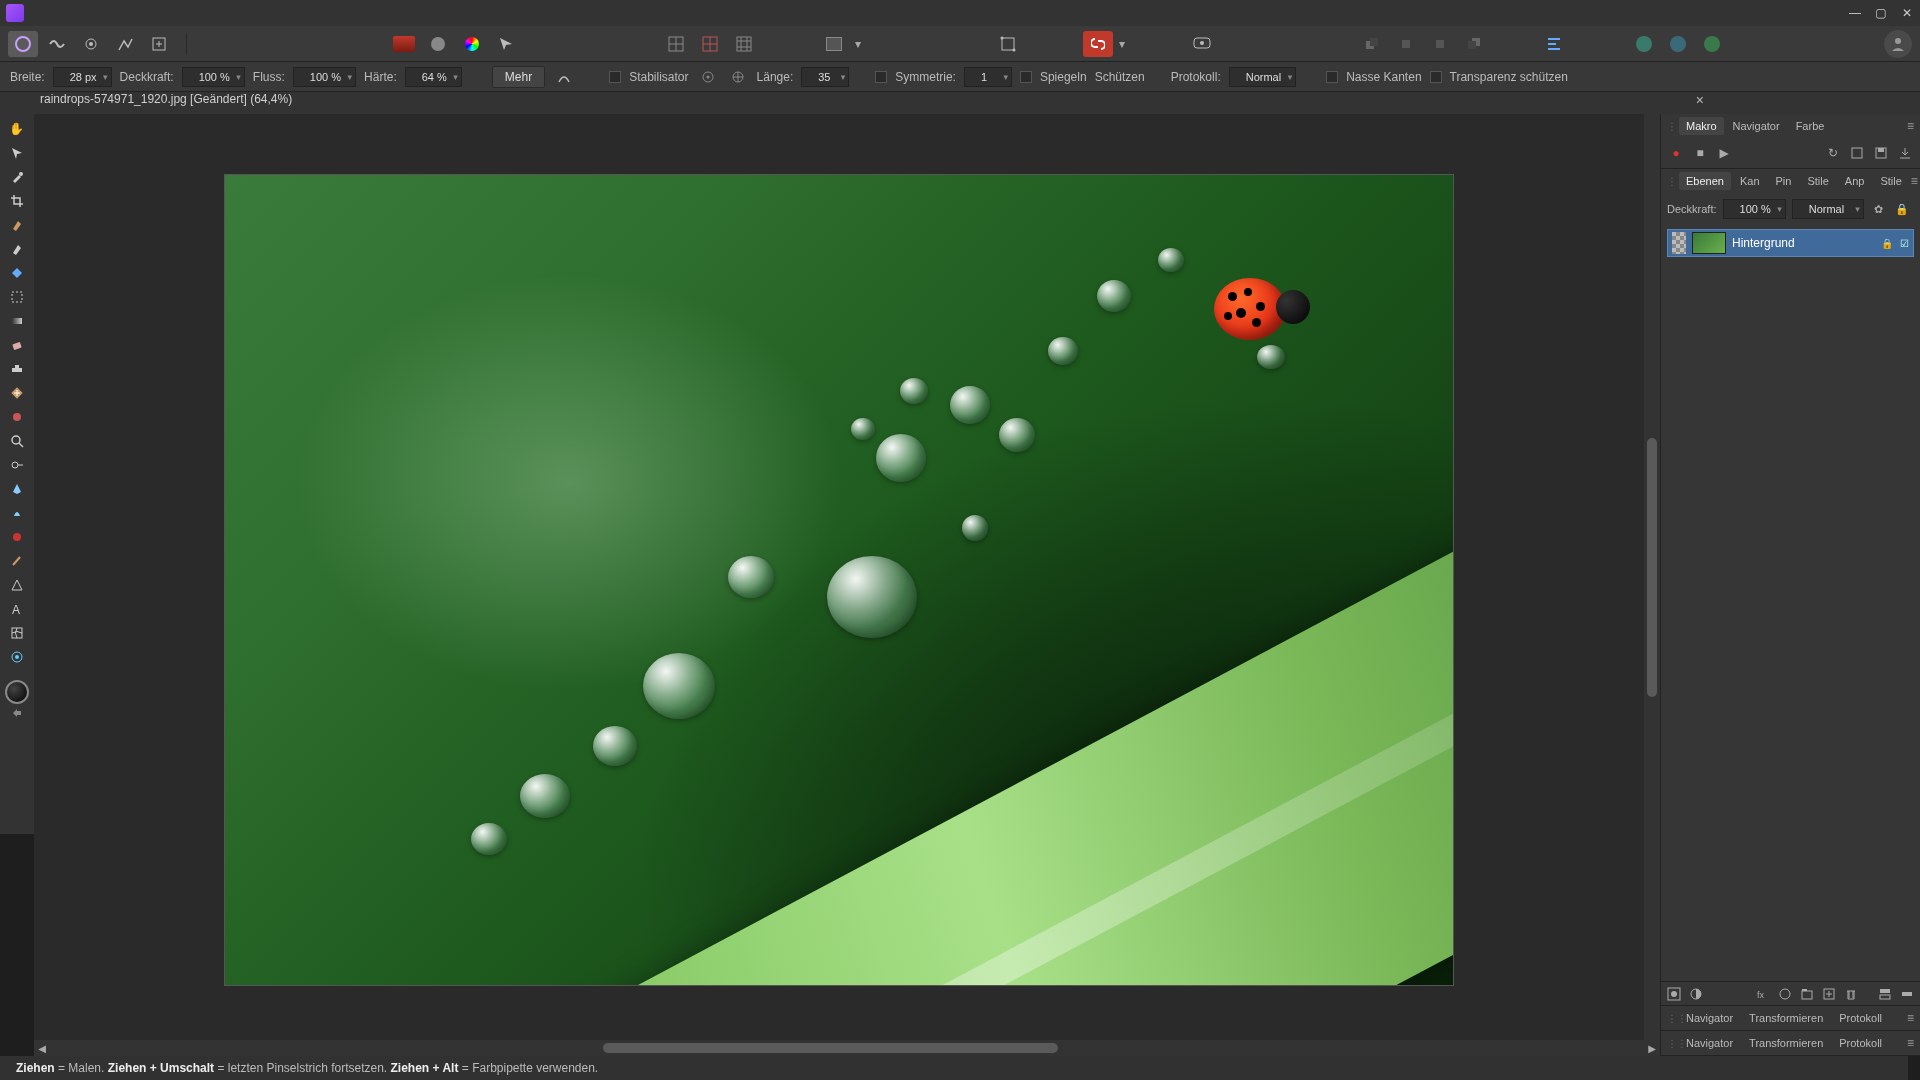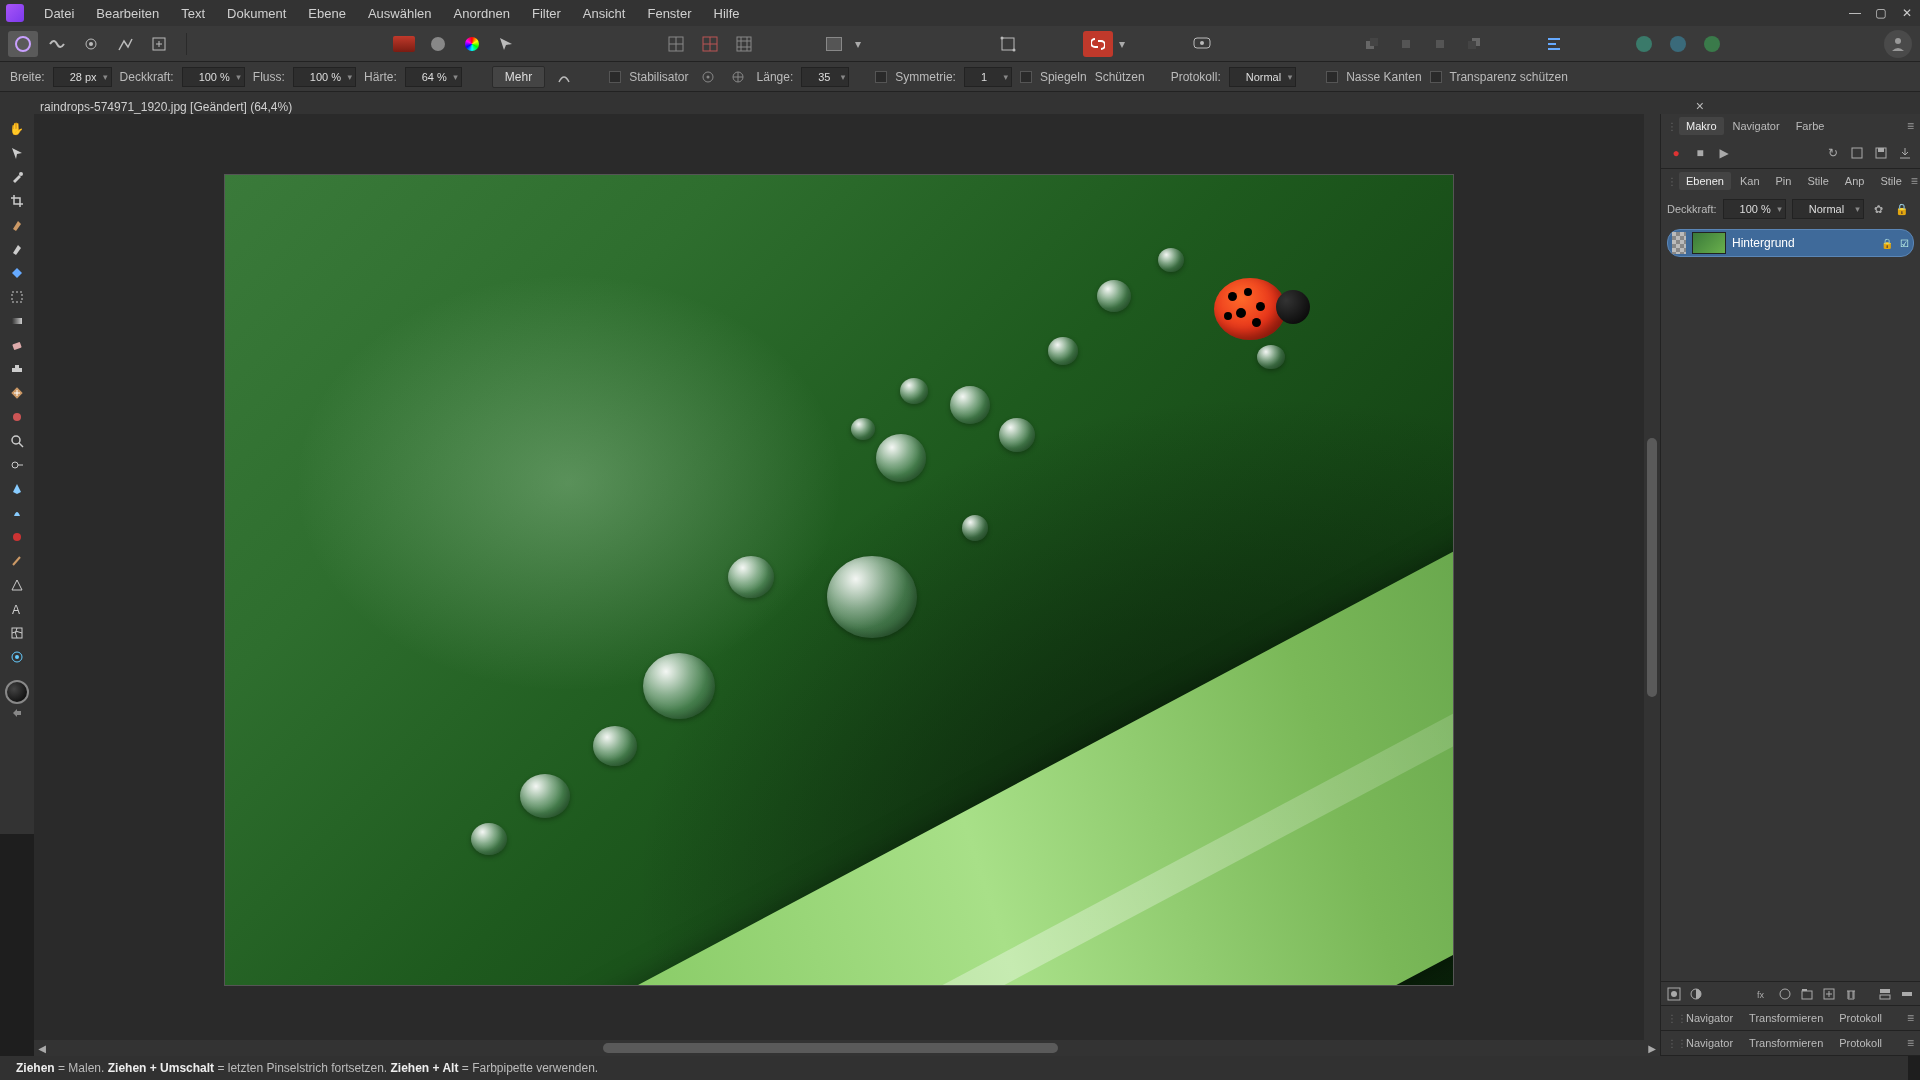--- a/index.html
+++ b/index.html
@@ -26,21 +26,21 @@
 
 .ctxbar{height:30px;background:#383838;display:flex;align-items:center;padding:0 10px;gap:8px;font-size:12px;border-bottom:1px solid #222}
 .ctx-label{color:#bbb}
 .ctx-sel{background:#2e2e2e;border:1px solid #222;color:#ddd;height:20px;padding:0 14px 0 16px;font-size:11px;position:relative;min-width:48px;display:inline-flex;align-items:center}
 .ctx-sel::after{content:"▾";position:absolute;right:3px;color:#888;font-size:9px}
 .ctx-btn{background:#444;border:1px solid #2a2a2a;color:#ddd;height:22px;padding:0 12px;font-size:12px;border-radius:2px}
 .ctx-chk{width:12px;height:12px;background:#2a2a2a;border:1px solid #555;display:inline-block;vertical-align:middle}
 .ctx-ico{width:22px;height:20px;display:flex;align-items:center;justify-content:center}
 
 
-.doctab{height:22px;background:#333;display:flex;align-items:flex-end;padding:0 6px 0 40px;font-size:12px;color:#d0d0d0;position:relative}
+.doctab{height:22px;background:#333;display:flex;align-items:flex-start;padding:0 6px 0 40px;font-size:12px;color:#d0d0d0;position:relative}
 .doc-close-x{margin-left:auto;margin-right:210px;color:#bbb;font-size:14px}
 
 
 .toolbox{position:absolute;left:0;top:114px;width:34px;background:#333;display:flex;flex-direction:column;align-items:center;padding-top:4px;gap:2px;height:720px}
 .tool{width:28px;height:22px;display:flex;align-items:center;justify-content:center;border-radius:3px;color:#ccc}
 .colorwell{width:24px;height:24px;border-radius:12px;background:radial-gradient(circle at 35% 35%,#444,#000);border:2px solid #888;margin-top:10px}
 
 
 .workspace{position:absolute;left:34px;top:114px;right:260px;bottom:40px;background:#2a2a2a;overflow:hidden}
 .canvas{position:absolute;left:190px;top:60px;width:1230px;height:812px;background:#2b5a2b;overflow:hidden;border:1px solid #555}
@@ -73,49 +73,36 @@
 .panel{border-bottom:1px solid #222}
 .ptabs{display:flex;align-items:center;height:24px;padding:0 6px;gap:2px;background:#363636}
 .ptab{padding:3px 7px;font-size:11px;color:#bbb;border-radius:2px}
 .ptab.active{color:#eee;background:#444}
 .ptabs .grip{width:8px;color:#666;font-size:10px;margin-right:2px}
 .ptabs .menu-ico{margin-left:auto;color:#999;font-size:12px}
 .pbody{padding:4px 6px;background:#363636}
 .macro-row{display:flex;gap:6px;align-items:center;height:22px}
 .m-ico{width:18px;height:18px;display:flex;align-items:center;justify-content:center;color:#aaa;border-radius:2px}
 .rec{color:#d33}
-.layer-row{display:flex;align-items:center;height:28px;background:#3f6a9a;border:1px solid #5b86b6;border-radius:13px;padding:0 4px;gap:6px}
+.layer-row{display:flex;align-items:center;height:28px;background:#3f6a9a;border:1px solid #5b86b6;border-radius:0;padding:0 4px;gap:6px}
 .layer-thumb{width:34px;height:22px;background:linear-gradient(135deg,#3a7a3a,#6ab04c);border:1px solid #222}
 .layer-checker{width:14px;height:22px;background:repeating-conic-gradient(#888 0 25%,#bbb 0 50%) 0 0/8px 8px}
 .layer-name{color:#fff;font-size:12px}
 .layer-icons{margin-left:auto;display:flex;gap:6px;color:#cfe}
 .opacity-row{display:flex;align-items:center;gap:6px;height:24px;font-size:11px;color:#bbb}
 .lay-bottom{display:flex;gap:4px;align-items:center;height:24px;padding:0 4px;background:#363636;border-top:1px solid #222}
 .lb-ico{width:18px;height:18px;display:flex;align-items:center;justify-content:center;color:#aaa}
 .spacer{flex:1}
 svg{display:block}
 </style>
 </head>
 <body>
 
 <div class="titlebar">
   <div class="app-logo"></div>
-  <div class="menu">
-    <div class="menu-item">Datei</div>
-    <div class="menu-item">Bearbeiten</div>
-    <div class="menu-item">Text</div>
-    <div class="menu-item">Dokument</div>
-    <div class="menu-item">Ebene</div>
-    <div class="menu-item">Auswählen</div>
-    <div class="menu-item">Anordnen</div>
-    <div class="menu-item">Filter</div>
-    <div class="menu-item">Ansicht</div>
-    <div class="menu-item">Fenster</div>
-    <div class="menu-item">Hilfe</div>
-  </div>
   <div class="win-ctrls">
     <div class="win-btn">—</div>
     <div class="win-btn">▢</div>
     <div class="win-btn">✕</div>
   </div>
 </div>
 
 <div class="topbar">
   <div class="tb-group">
     <div class="tb-btn active">

